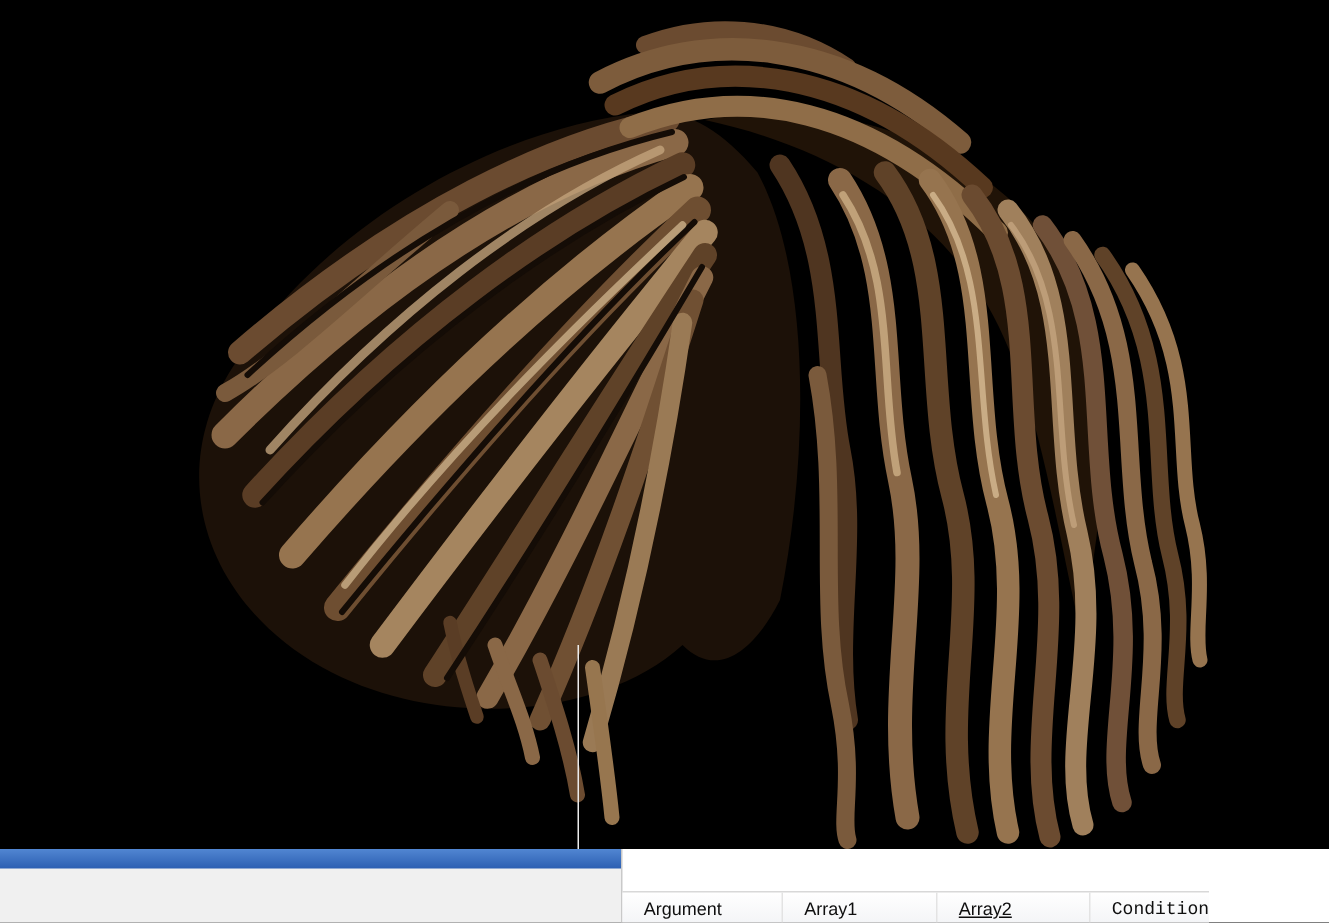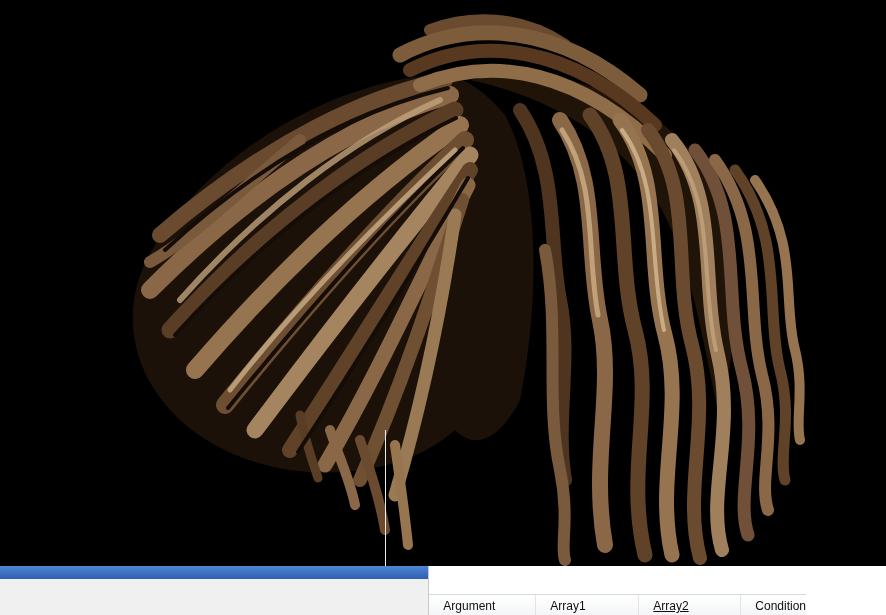--- a/index.html
+++ b/index.html
@@ -68,21 +68,21 @@
     font-size: 12px;
     line-height: 14px;
     color: #0f0f0f;
     border-right: 1px solid #e3e3e3;
     overflow: hidden;
     white-space: nowrap;
   }
   .c0 { width: 107px; }
   .c1 { width: 103px; }
   .c2 { width: 102px; text-decoration: underline; }
-  .c3 { flex: 1; border-right: none; }
+  .c3 { flex: 1; border-right: none; font-family: Liberation Mono, monospace; }
 </style>
 </head>
 <body>
 
 <div class="viewport">
   <svg width="886" height="566" viewBox="0 0 886 566" aria-hidden="true">
 
     <path d="M430,75 C330,85 215,150 155,245 C110,315 135,400 215,445 C290,487 400,480 455,430 C480,455 505,430 520,400 C540,300 540,180 505,115 C480,85 455,72 430,75 Z" fill="#1c1108"></path>
     <path d="M470,80 C560,60 660,100 705,170 C745,235 740,330 720,420 C700,330 690,250 650,190 C610,130 540,95 470,80 Z" fill="#201307"></path>
 

